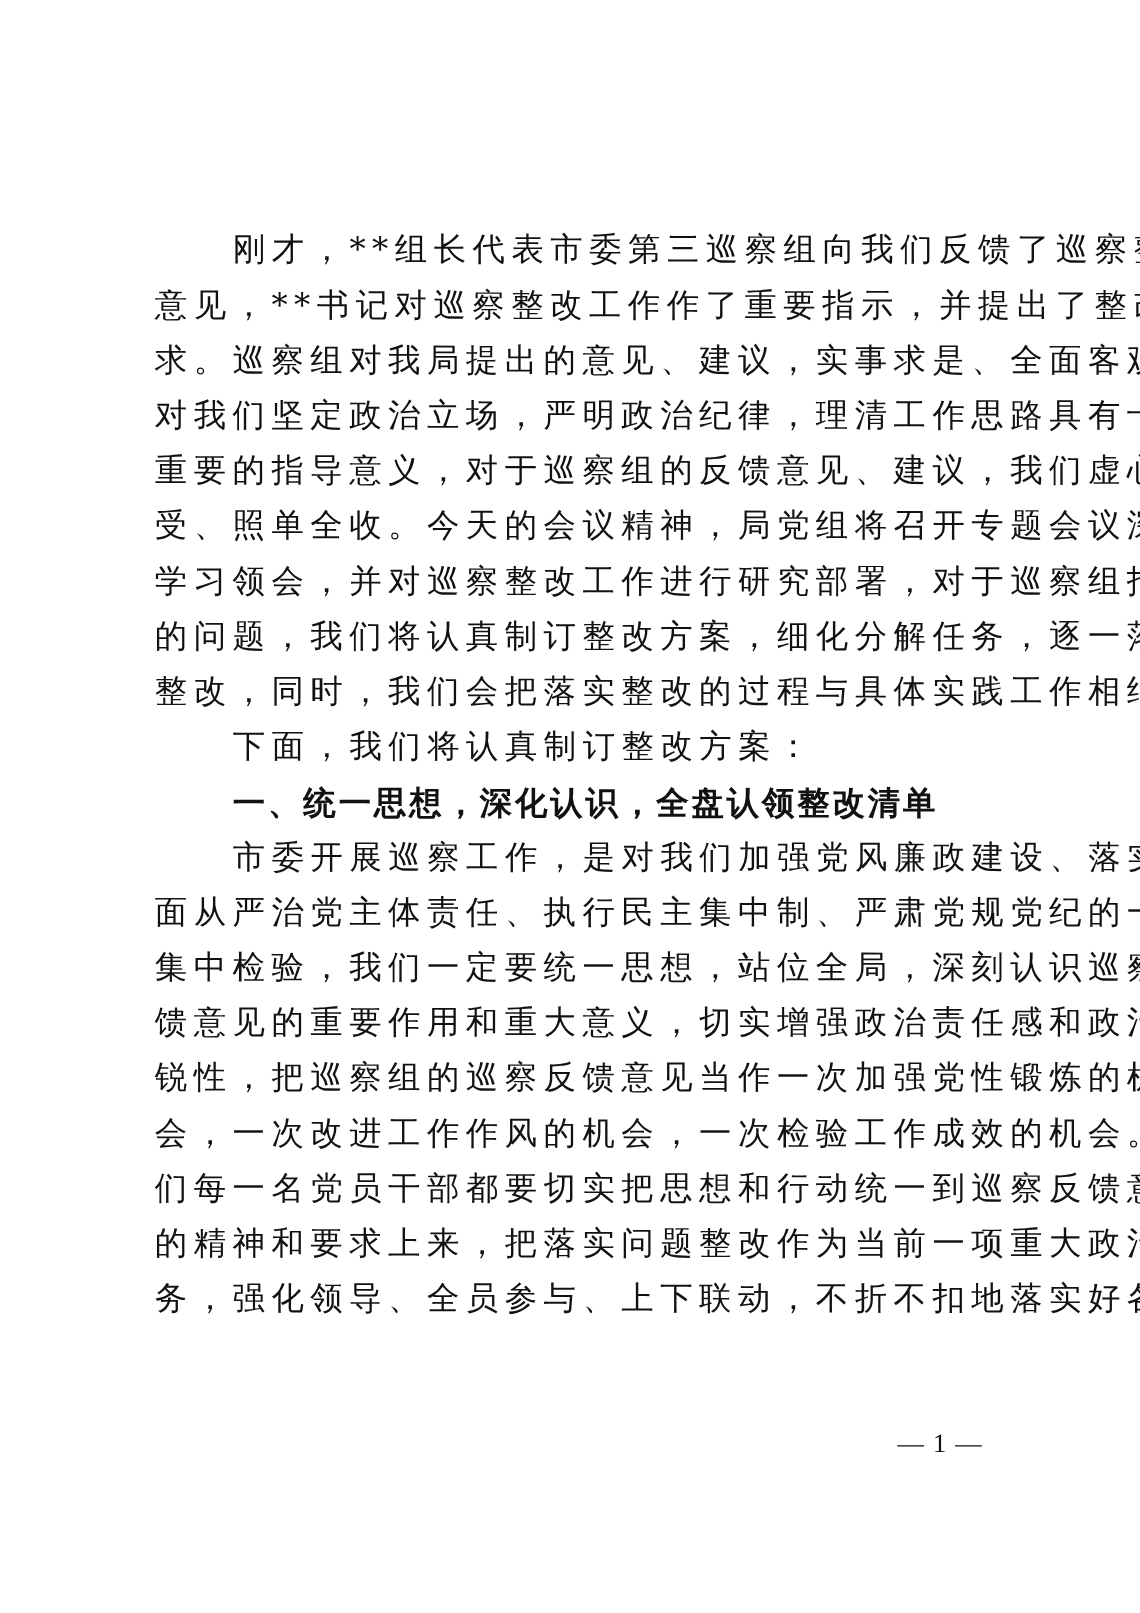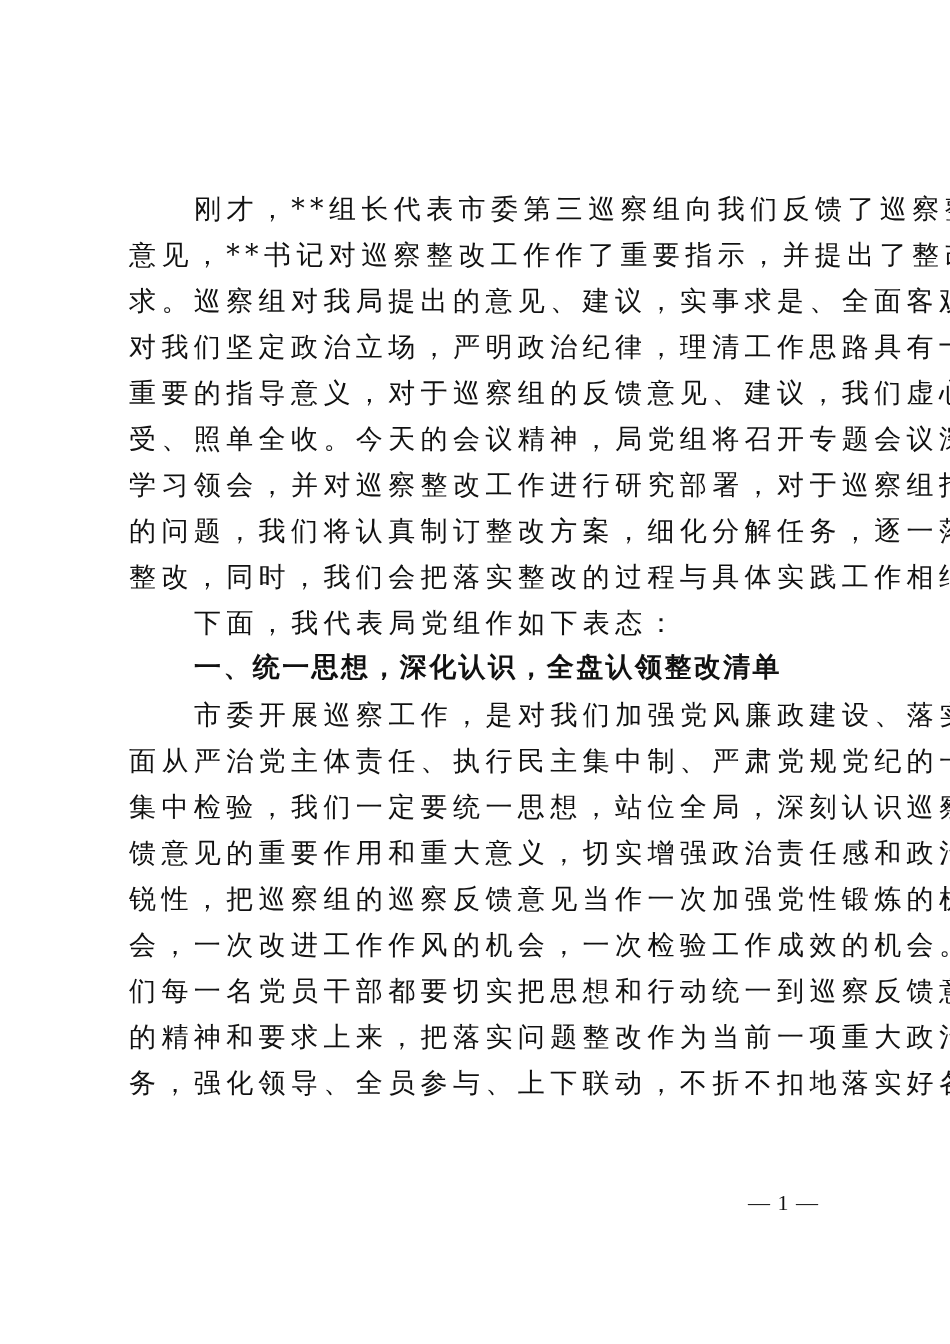--- a/index.html
+++ b/index.html
@@ -33,21 +33,21 @@
       line-height: 46px;
       font-size: 27px;
       white-space: nowrap;
       letter-spacing: 5.4px;
       font-weight: 400;
     }
     .line.indent {
       padding-left: 65px;
     }
     .line.heading {
-      font-family: Liberation Mono, monospace;
+      font-family: Liberation Serif, serif;
       font-weight: 700;
       letter-spacing: 2.4px;
       font-size: 27px;
     }
     .page-number {
       position: absolute;
       left: 748px;
       top: 1190px;
       font-size: 22px;
       font-family: "Liberation Serif", "DejaVu Serif", serif;
@@ -64,21 +64,21 @@
     <div class="line indent">刚才，**组长代表市委第三巡察组向我们反馈了巡察整改</div>
     <div class="line">意见，**书记对巡察整改工作作了重要指示，并提出了整改要</div>
     <div class="line">求。巡察组对我局提出的意见、建议，实事求是、全面客观，</div>
     <div class="line">对我们坚定政治立场，严明政治纪律，理清工作思路具有十分</div>
     <div class="line">重要的指导意义，对于巡察组的反馈意见、建议，我们虚心接</div>
     <div class="line">受、照单全收。今天的会议精神，局党组将召开专题会议深刻</div>
     <div class="line">学习领会，并对巡察整改工作进行研究部署，对于巡察组指出</div>
     <div class="line">的问题，我们将认真制订整改方案，细化分解任务，逐一落实</div>
     <div class="line">整改，同时，我们会把落实整改的过程与具体实践工作相结</div>
 
-    <div class="line indent">下面，我代表局党组作如下表态：</div>
+    <div class="line indent">下面，我们将认真制订整改方案：</div>
 
     <div class="line indent heading">一、统一思想，深化认识，全盘认领整改清单</div>
 
     <div class="line indent">市委开展巡察工作，是对我们加强党风廉政建设、落实全</div>
     <div class="line">面从严治党主体责任、执行民主集中制、严肃党规党纪的一次</div>
     <div class="line">集中检验，我们一定要统一思想，站位全局，深刻认识巡察反</div>
     <div class="line">馈意见的重要作用和重大意义，切实增强政治责任感和政治敏</div>
     <div class="line">锐性，把巡察组的巡察反馈意见当作一次加强党性锻炼的机</div>
     <div class="line">会，一次改进工作作风的机会，一次检验工作成效的机会。我</div>
     <div class="line">们每一名党员干部都要切实把思想和行动统一到巡察反馈意见</div>

